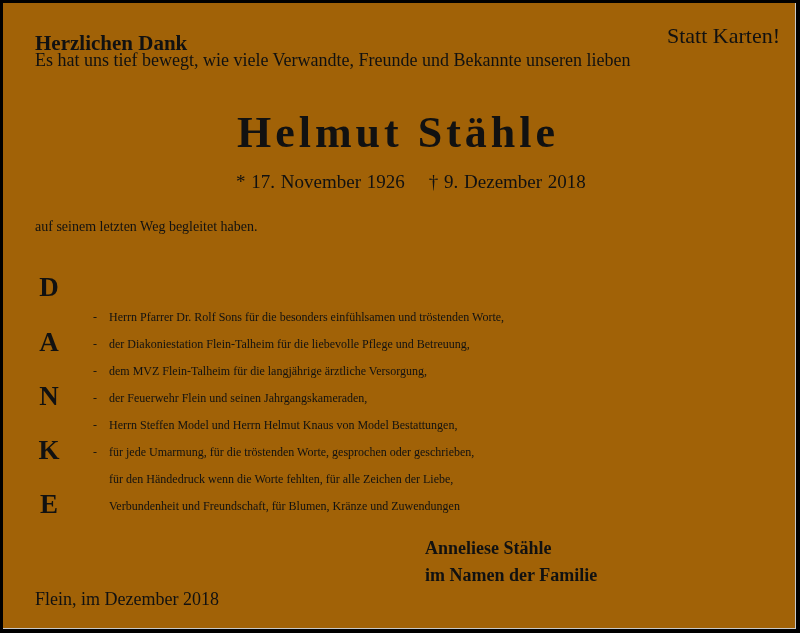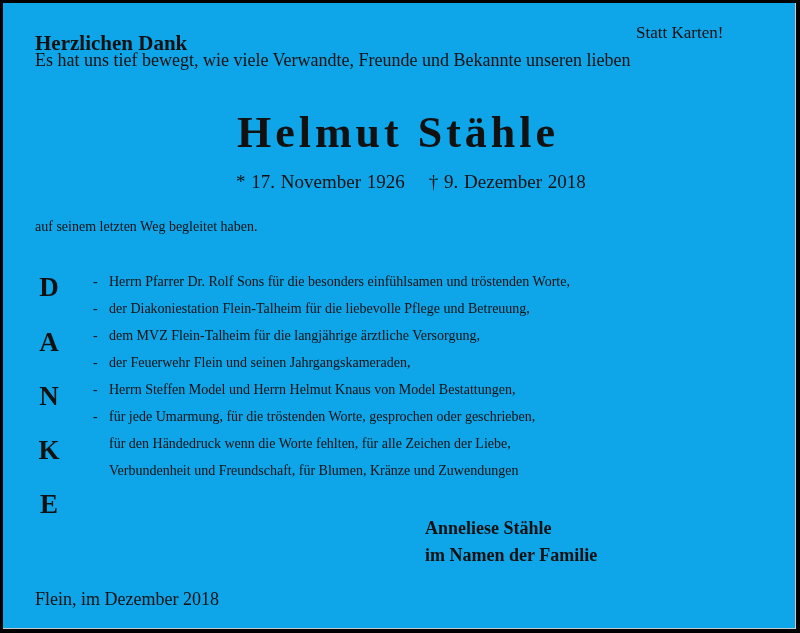--- a/index.html
+++ b/index.html
@@ -1,34 +1,34 @@
 <!DOCTYPE html>
 <html><head>
   <meta charset="utf-8">
   <style>
     html, body { margin: 0; padding: 0; background: #000; }
     body { width: 800px; height: 633px; position: relative; overflow: hidden; }
     .card {
       position: absolute; left: 3px; top: 3px; width: 792px; height: 625px;
-      background: #0ea5e9; border-right: 1px solid #c8c8c8; border-bottom: 1px solid #c8c8c8;
+      background: #a16207; border-right: 1px solid #c8c8c8; border-bottom: 1px solid #c8c8c8;
       font-family: "Liberation Serif", "DejaVu Serif", serif; color: #111;
     }
     .abs { position: absolute; white-space: nowrap; }
     .heading { left: 32px; top: 28px; font-size: 21px; font-weight: bold; }
-    .statt { left: 633px; top: 20px; font-size: 17px; }
+    .statt { left: 664px; top: 20px; font-size: 22px; }
     .intro { left: 32px; top: 47px; font-size: 18px; }
     .name { left: 0; width: 790px; top: 104px; text-align: center; font-size: 44px; font-weight: bold; letter-spacing: 4px; }
     .dates { left: 0; width: 792px; top: 168px; text-align: center; font-size: 19px; word-spacing: 1px; padding-left: 12px; }
     .dates .sep { display: inline-block; width: 24px; }
     .followup { left: 32px; top: 216px; font-size: 14px; }
     .letter { font-size: 27px; font-weight: bold; left: 32px; width: 28px; text-align: center; }
-    .line { left: 90px; font-size: 14px; }
+    .line { left: 90px; font-size: 12px; margin-top: 36px; }
     .line .dash { display: inline-block; width: 16px; }
     .line .nodash { display: inline-block; width: 16px; }
-    .sig { left: 422px; font-size: 18px; font-weight: bold; }
+    .sig { left: 422px; font-size: 18px; font-weight: bold; margin-top: 20px; }
     .place { left: 32px; top: 586px; font-size: 18px; text-align: right; }
   </style>
 </head>
 <body>
 
 <div class="card">
   <div class="abs heading">Herzlichen Dank</div>
   <div class="abs statt">Statt Karten!</div>
   <div class="abs intro">Es hat uns tief bewegt, wie viele Verwandte, Freunde und Bekannte unseren lieben</div>
   <div class="abs name">Helmut Stähle</div>

